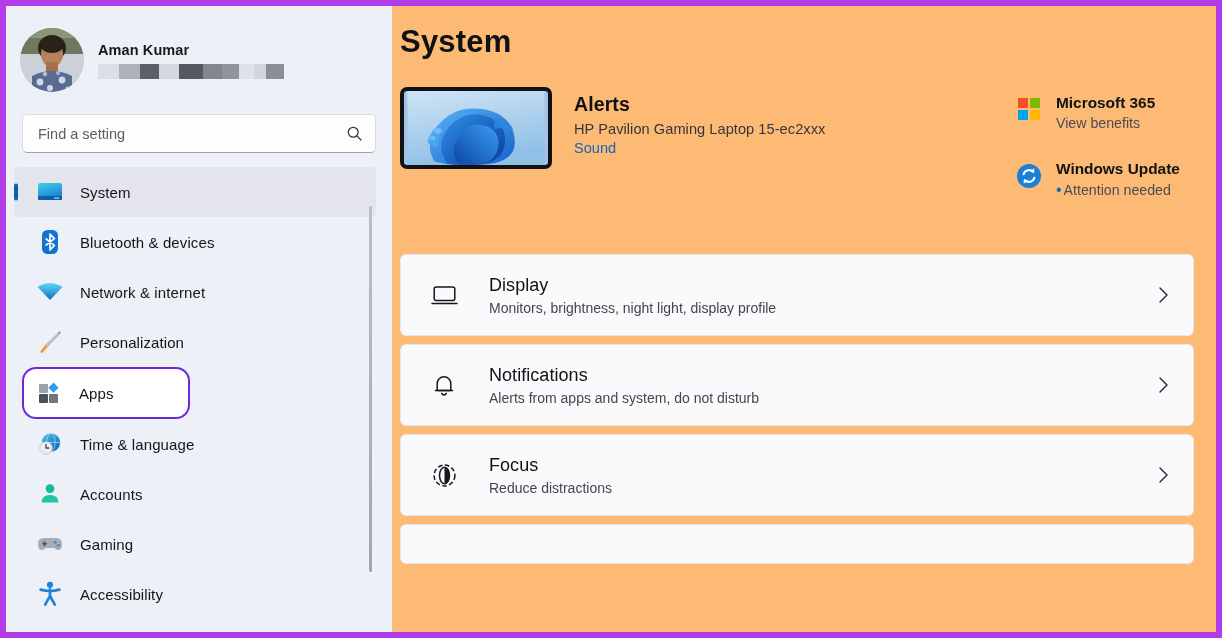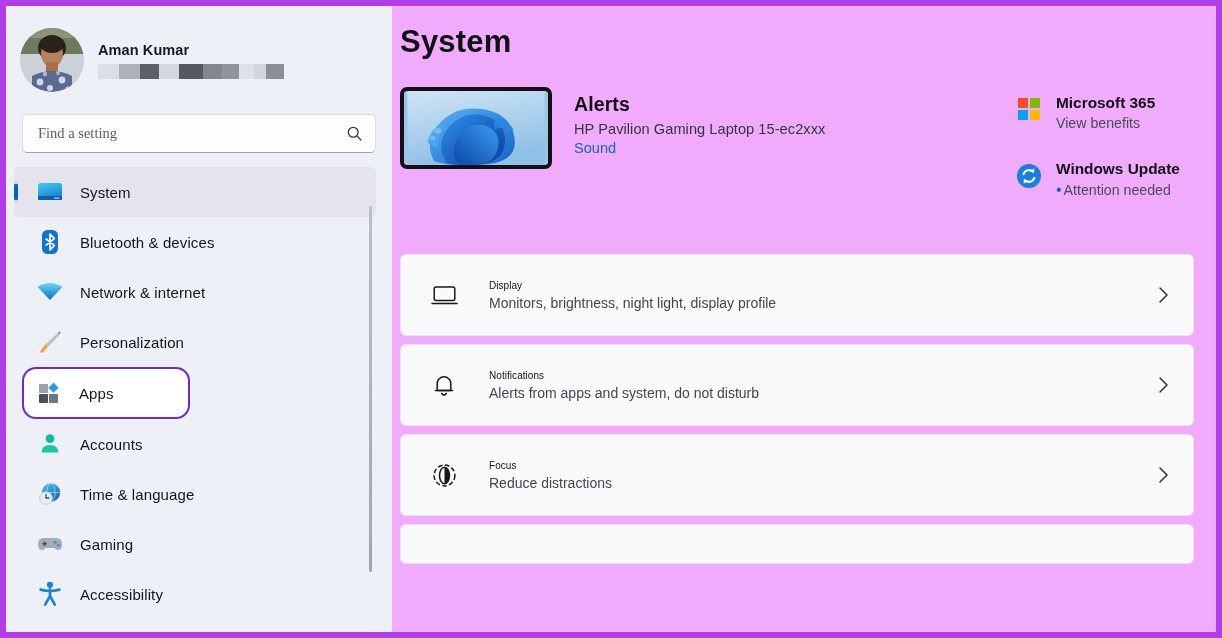--- a/index.html
+++ b/index.html
@@ -10,21 +10,21 @@
   }
   body {
     background: #eef0f7;
     border: 6px solid #b23ce8;
     position: relative;
   }
   #app {
     position: absolute;
     inset: 0;
     display: flex;
-    background: #f0abfc;
+    background: #fdba74;
   }
 
   
   .sidebar {
     width: 386px;
     flex: 0 0 386px;
     position: relative;
     background: #eef0f7;
   }
   .profile {
@@ -58,21 +58,21 @@
     height: 39px;
     background: #fdfdfe;
     border: 1px solid #dadce3;
     border-bottom: 1.6px solid #9ea3b0;
     border-radius: 5px;
     display: flex; align-items: center;
     padding: 0 12px 0 15px;
   }
   .search-box input {
     flex: 1; border: 0; outline: 0; background: transparent;
-    font-family: Liberation Serif, serif;
+    font-family: Liberation Sans, sans-serif;
     font-size: 14.5px; color: #1b1c1f;
   }
   .search-box input::placeholder { color: #5b5d66; }
   .nav {
     margin-top: 14px;
     padding-left: 2px;
     position: relative;
   }
   .nav-item {
     height: 50px;
@@ -193,21 +193,21 @@
     display: flex; align-items: center;
     padding: 0 18px 0 28px;
     position: relative;
   }
   .card-ico {
     width: 30px; flex: 0 0 30px;
     display: flex; align-items: center; justify-content: center;
     color: #18191c;
   }
   .card-text { margin-left: 30px; }
-  .card-title { font-size: 10px; color: #111216; letter-spacing: .05px; }
+  .card-title { font-size: 18px; color: #111216; letter-spacing: .05px; }
   .card-sub { font-size: 14px; color: #44464d; margin-top: 4px; }
   .chevron {
     margin-left: auto;
     color: #30323a;
     font-size: 18px;
     padding-right: 6px;
   }
   .card.empty { height: 40px; }
   svg { display: block; }
 </style>
@@ -341,45 +341,45 @@
             <rect x="2" y="13" width="9" height="9" rx="1" fill="#4c5059"></rect>
             <rect x="12" y="13" width="9" height="9" rx="1" fill="#72777f"></rect>
             <path d="M16.5 1.6 L21.6 6.7 L16.5 11.8 L11.4 6.7 Z" fill="#2a9bf0"></path>
           </svg>
         </span>
         <span class="nav-label">Apps</span>
       </div>
 
       <div class="nav-item">
         <span class="nav-ico">
-          <svg width="24" height="24" viewBox="0 0 24 24">
-            <circle cx="12" cy="6.6" r="4.4" fill="#16b8a0"></circle>
-            <path d="M3.6 20.5 Q3.6 13 12 13 Q20.4 13 20.4 20.5 Z" fill="#23c3a6"></path>
-          </svg>
-        </span>
-        <span class="nav-label">Accounts</span>
-      </div>
-
-      <div class="nav-item">
-        <span class="nav-ico">
           <svg width="26" height="26" viewBox="0 0 26 26">
             <defs>
                 <linearGradient id="gglobe" x1="0" y1="0" x2="0.6" y2="1">
               <stop offset="0" stop-color="#4fc4ea"></stop>
                   <stop offset="1" stop-color="#1268b8"></stop>
             </linearGradient>
               </defs>
             <circle cx="14" cy="11.5" r="9.2" fill="url(#gglobe)"></circle>
             <ellipse cx="14" cy="11.5" rx="4.2" ry="9.2" fill="none" stroke="#c3e9f8" stroke-width="0.8" opacity=".75"></ellipse>
             <line x1="4.9" y1="11.5" x2="23.1" y2="11.5" stroke="#c3e9f8" stroke-width="0.8" opacity=".75"></line>
             <circle cx="9" cy="17" r="6.3" fill="#e9eef4" stroke="#b9c3cf" stroke-width="0.8"></circle>
             <path d="M9 13.4 V17 H11.8" stroke="#3b4653" stroke-width="1.3" fill="none" stroke-linecap="round"></path>
           </svg>
         </span>
         <span class="nav-label">Time &amp; language</span>
+      </div>
+
+      <div class="nav-item">
+        <span class="nav-ico">
+          <svg width="24" height="24" viewBox="0 0 24 24">
+            <circle cx="12" cy="6.6" r="4.4" fill="#16b8a0"></circle>
+            <path d="M3.6 20.5 Q3.6 13 12 13 Q20.4 13 20.4 20.5 Z" fill="#23c3a6"></path>
+          </svg>
+        </span>
+        <span class="nav-label">Accounts</span>
       </div>
 
       <div class="nav-item">
         <span class="nav-ico">
           <svg width="28" height="20" viewBox="0 0 28 20">
             <path d="M7.5 4 H20.5 Q26 4 26 10.2 Q26 16 22 16 Q19.6 16 18.4 14 H9.6 Q8.4 16 6 16 Q2 16 2 10.2 Q2 4 7.5 4 Z" fill="#a7acb6"></path>
             <rect x="6" y="9" width="5" height="1.6" rx="0.8" fill="#4b5159"></rect>
             <rect x="7.7" y="7.3" width="1.6" height="5" rx="0.8" fill="#4b5159"></rect>
             <circle cx="19.2" cy="8.2" r="1.5" fill="#3f94d8"></circle>
             <circle cx="22.3" cy="11.3" r="1.5" fill="#3f94d8"></circle>

